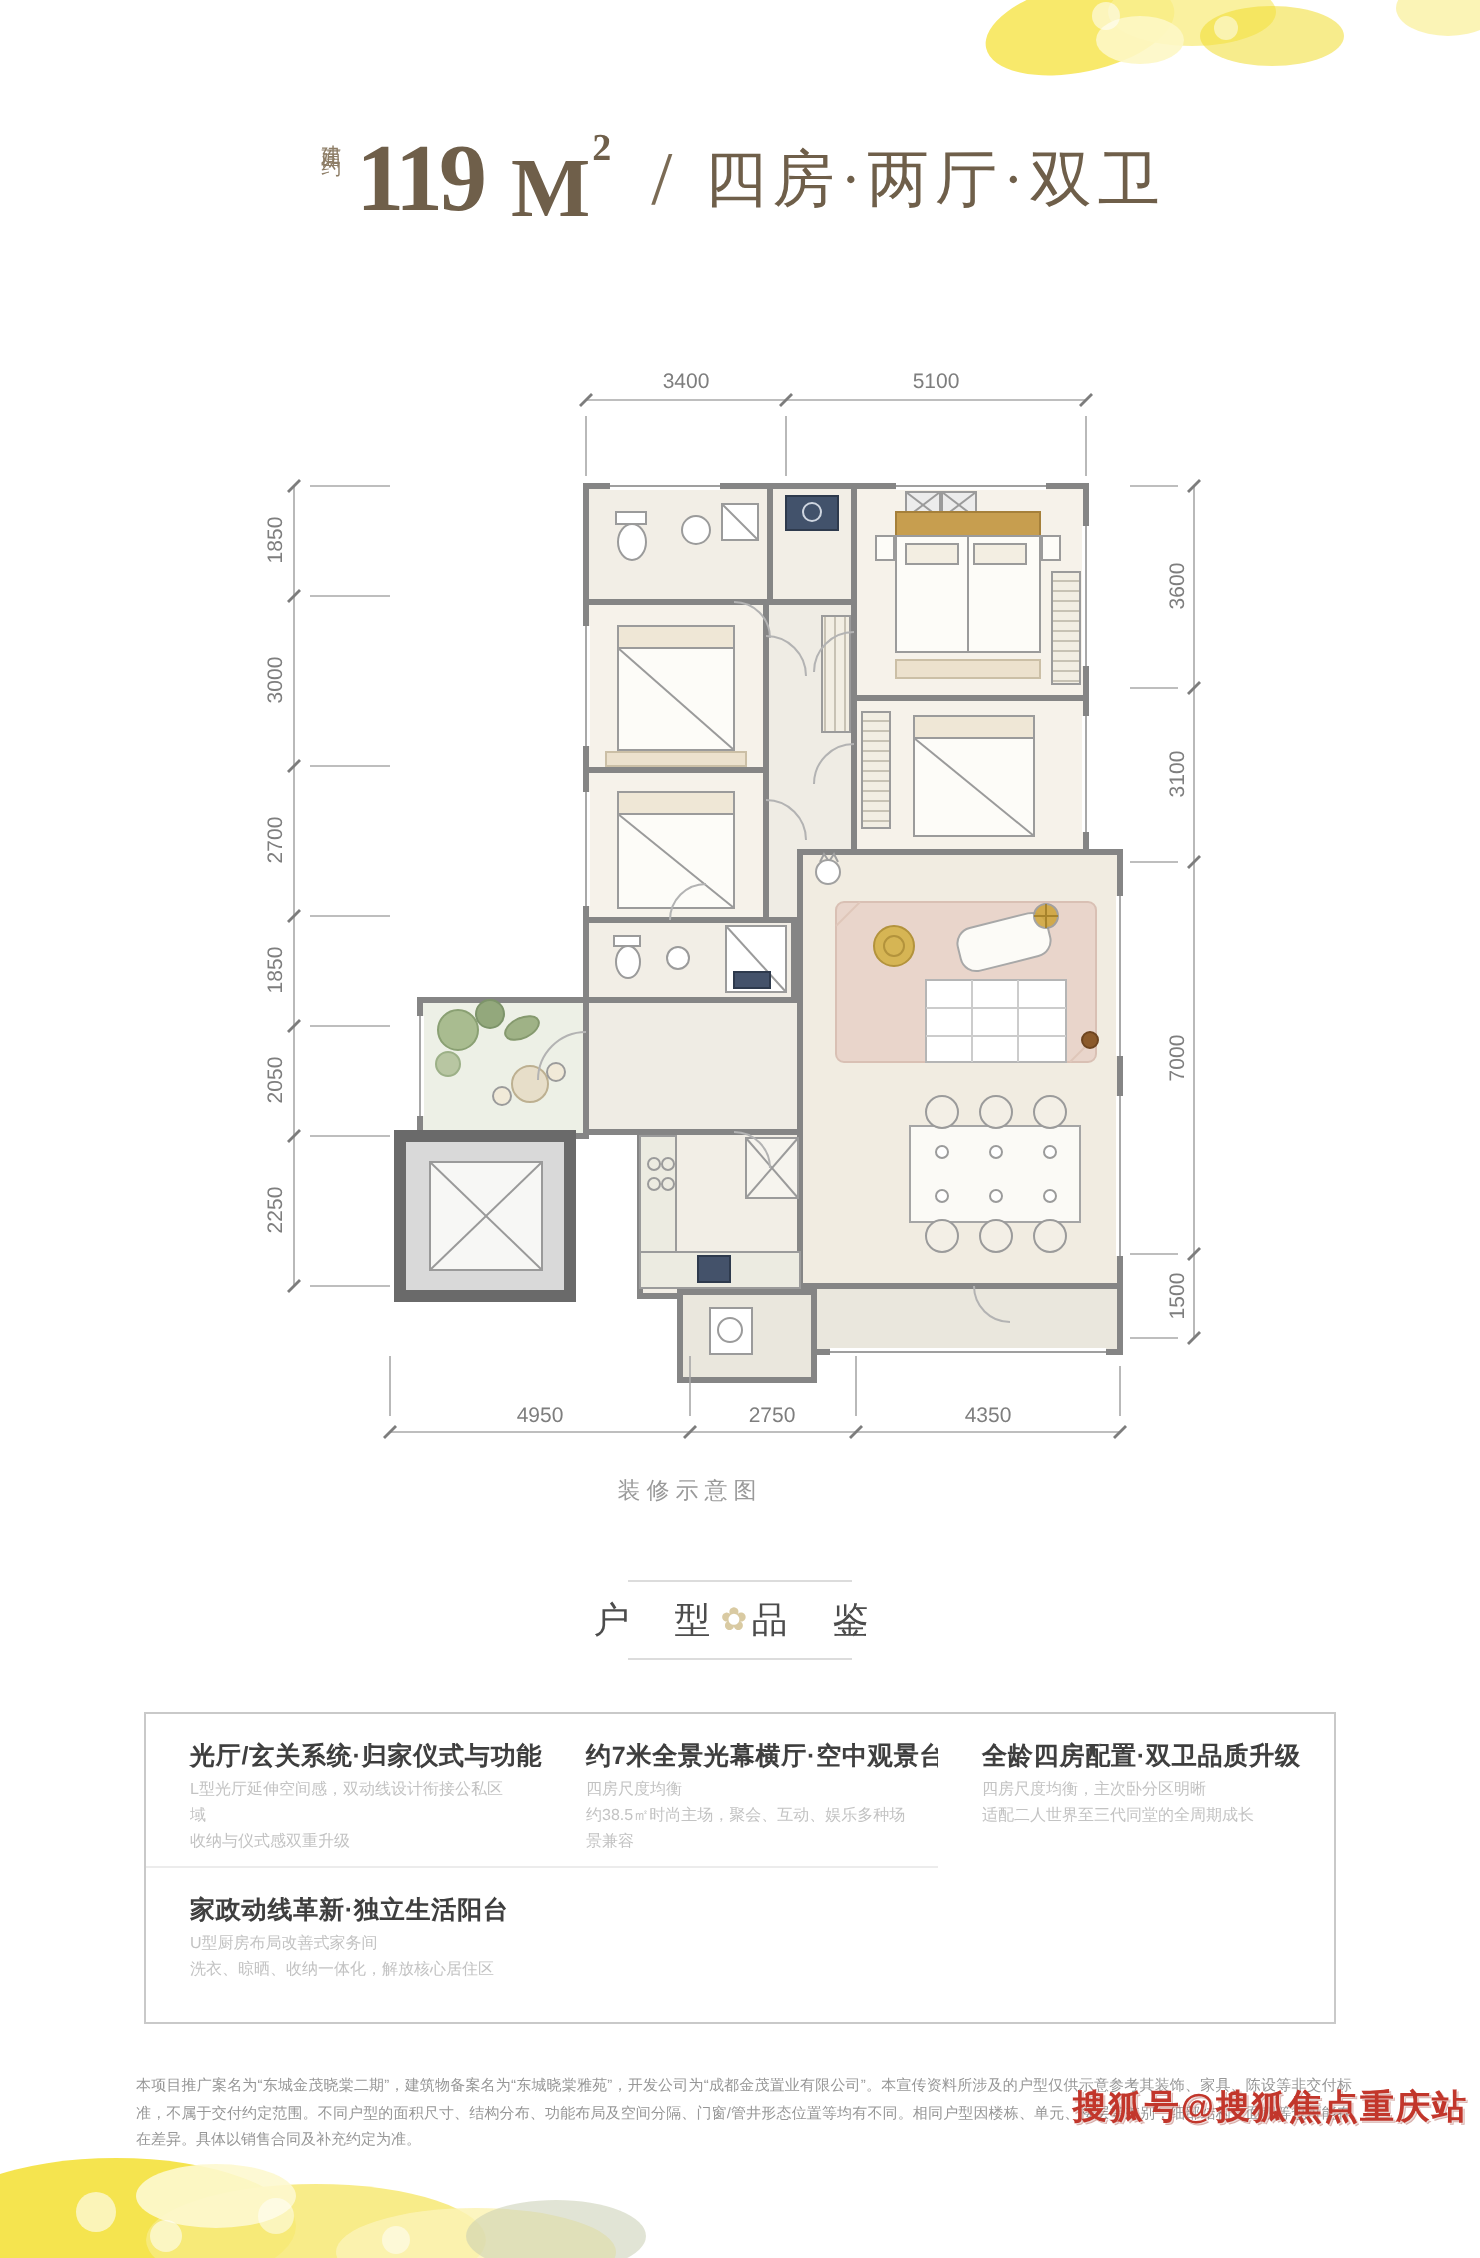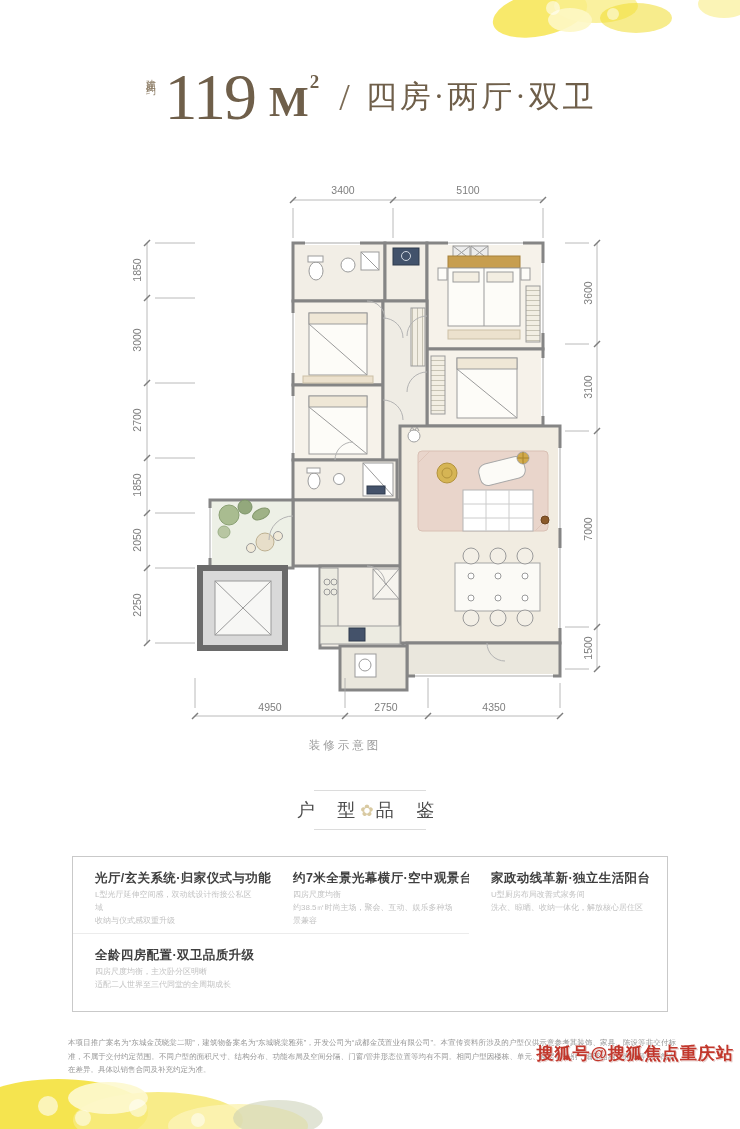--- a/index.html
+++ b/index.html
@@ -5,21 +5,21 @@
   html,body{margin:0;padding:0;background:#ffffff;}
   #page{position:relative;width:740px;height:1129px;background:#ffffff;overflow:hidden;
         font-family:"Liberation Sans",sans-serif;}
   .abs{position:absolute;}
 
   
   .title-row{position:absolute;top:64px;left:0;width:740px;display:flex;justify-content:center;
              align-items:center;color:#6f5f4a;font-family:"Liberation Serif","DejaVu Serif",serif;}
   .area-prefix{writing-mode:vertical-rl;font-size:10px;letter-spacing:3px;color:#8d7d66;
                margin-right:7px;height:52px;align-self:center;}
-  .area-value{font-size:66px;line-height:1;letter-spacing:-2px;font-weight:400;text-align:center;}
+  .area-value{font-size:48px;line-height:1;letter-spacing:-2px;font-weight:700;text-align:center;}
   .area-unit{font-size:42px;line-height:1;margin-left:14px;font-weight:bold;}
   .area-sup{font-size:19px;vertical-align:28px;margin-left:1px;}
   .title-divider{font-size:38px;font-weight:300;margin:0 16px 0 20px;color:#7b6b55;}
   .layout-text{font-size:31px;letter-spacing:3px;font-weight:500;}
 
   
   #plan-wrap{position:absolute;left:115px;top:168px;width:510px;height:600px;}
   .plan-caption{position:absolute;left:90px;top:738px;width:510px;text-align:center;
                 font-size:11.5px;color:#9a9a9a;letter-spacing:3px;}
 
@@ -351,31 +351,31 @@
       </div>
     </div>
     <div class="feature-cell">
       <div class="feature-title">约7米全景光幕横厅·空中观景台</div>
       <div class="feature-desc">
         <div>四房尺度均衡</div>
           <div>约38.5㎡时尚主场，聚会、互动、娱乐多种场景兼容</div>
       </div>
     </div>
     <div class="feature-cell last-row">
+      <div class="feature-title">全龄四房配置·双卫品质升级</div>
+      <div class="feature-desc">
+        <div>四房尺度均衡，主次卧分区明晰</div>
+          <div>适配二人世界至三代同堂的全周期成长</div>
+      </div>
+    </div>
+    <div class="feature-cell last-row">
       <div class="feature-title">家政动线革新·独立生活阳台</div>
       <div class="feature-desc">
         <div>U型厨房布局改善式家务间</div>
           <div>洗衣、晾晒、收纳一体化，解放核心居住区</div>
-      </div>
-    </div>
-    <div class="feature-cell last-row">
-      <div class="feature-title">全龄四房配置·双卫品质升级</div>
-      <div class="feature-desc">
-        <div>四房尺度均衡，主次卧分区明晰</div>
-          <div>适配二人世界至三代同堂的全周期成长</div>
       </div>
     </div>
     <div class="feature-cell last-row"></div>
   </div>
 
   <div class="disclaimer">本项目推广案名为“东城金茂晓棠二期”，建筑物备案名为“东城晓棠雅苑”，开发公司为“成都金茂置业有限公司”。本宣传资料所涉及的户型仅供示意参考其装饰、家具、陈设等非交付标准，不属于交付约定范围。不同户型的面积尺寸、结构分布、功能布局及空间分隔、门窗/管井形态位置等均有不同。相同户型因楼栋、单元、楼层等差别，细部结构、面积等也可能存在差异。具体以销售合同及补充约定为准。</div>
 
   <svg class="abs" style="left:-12px;top:1058px;" width="350" height="75" viewBox="0 0 350 75">
     <ellipse cx="70" cy="55" rx="90" ry="34" fill="#f3df30" opacity="0.85"></ellipse>
     <ellipse cx="170" cy="62" rx="85" ry="28" fill="#f7ea7c" opacity="0.9"></ellipse>

